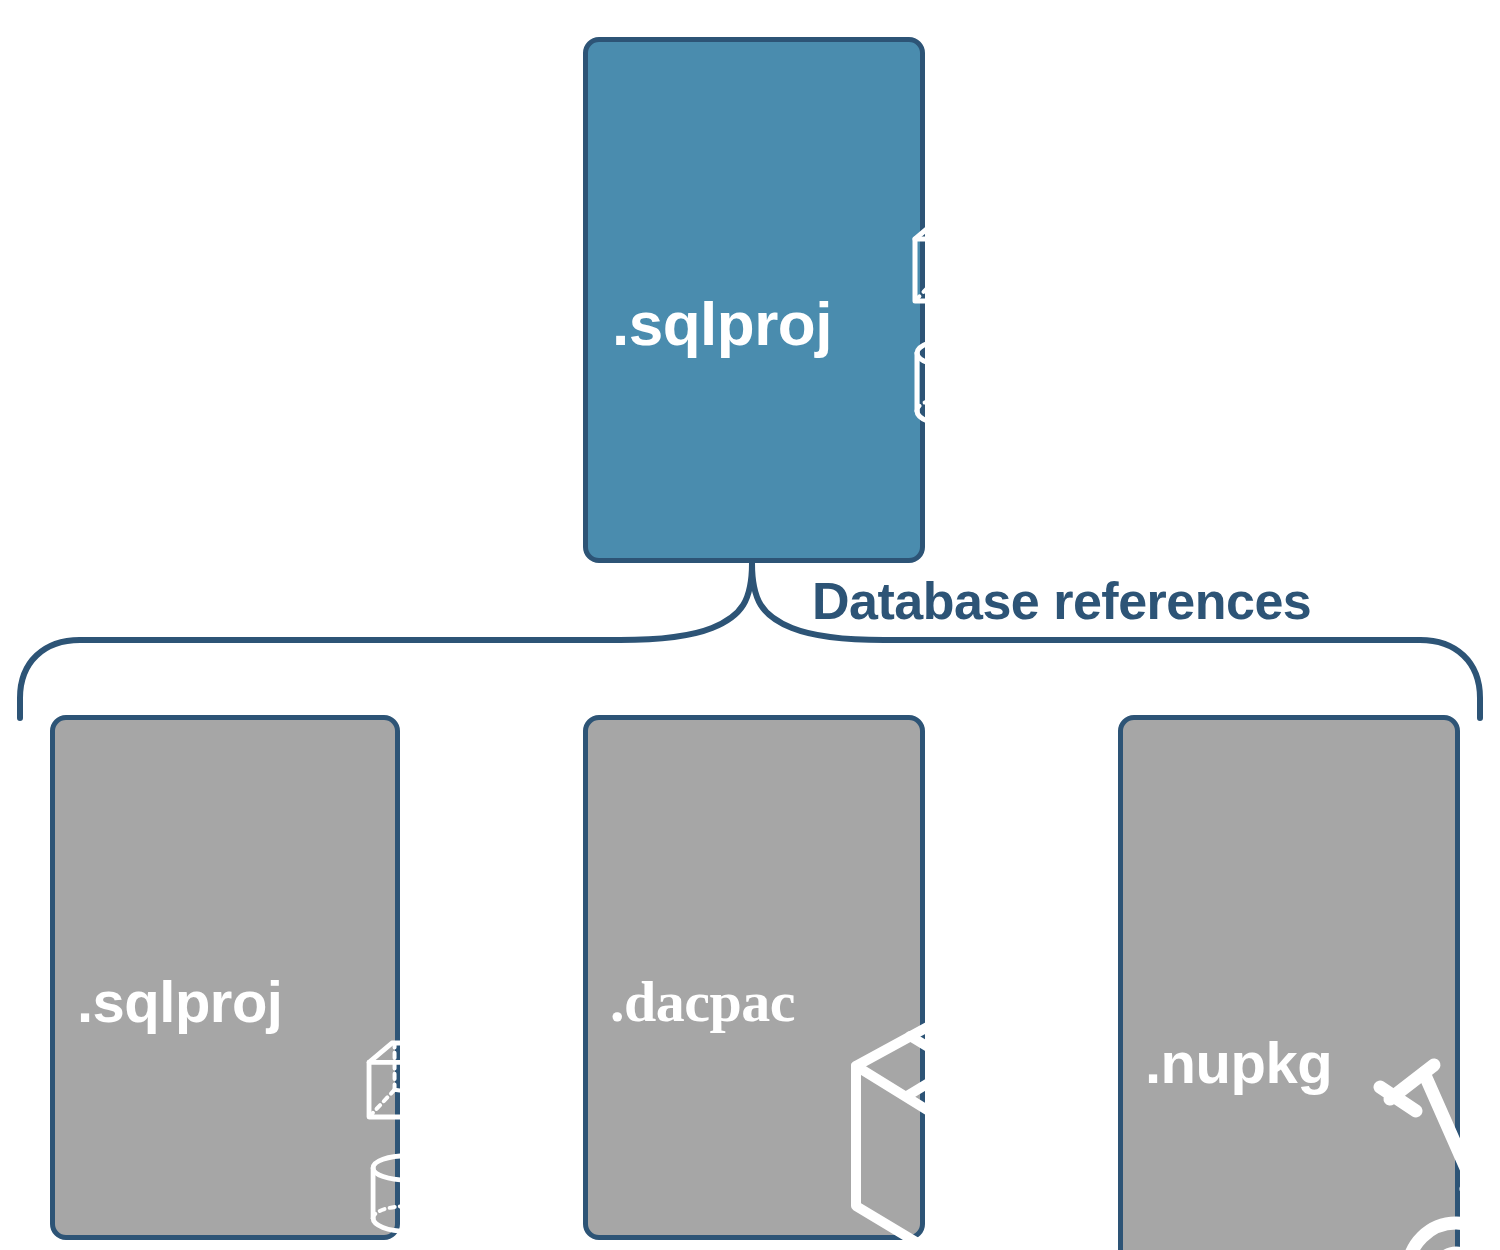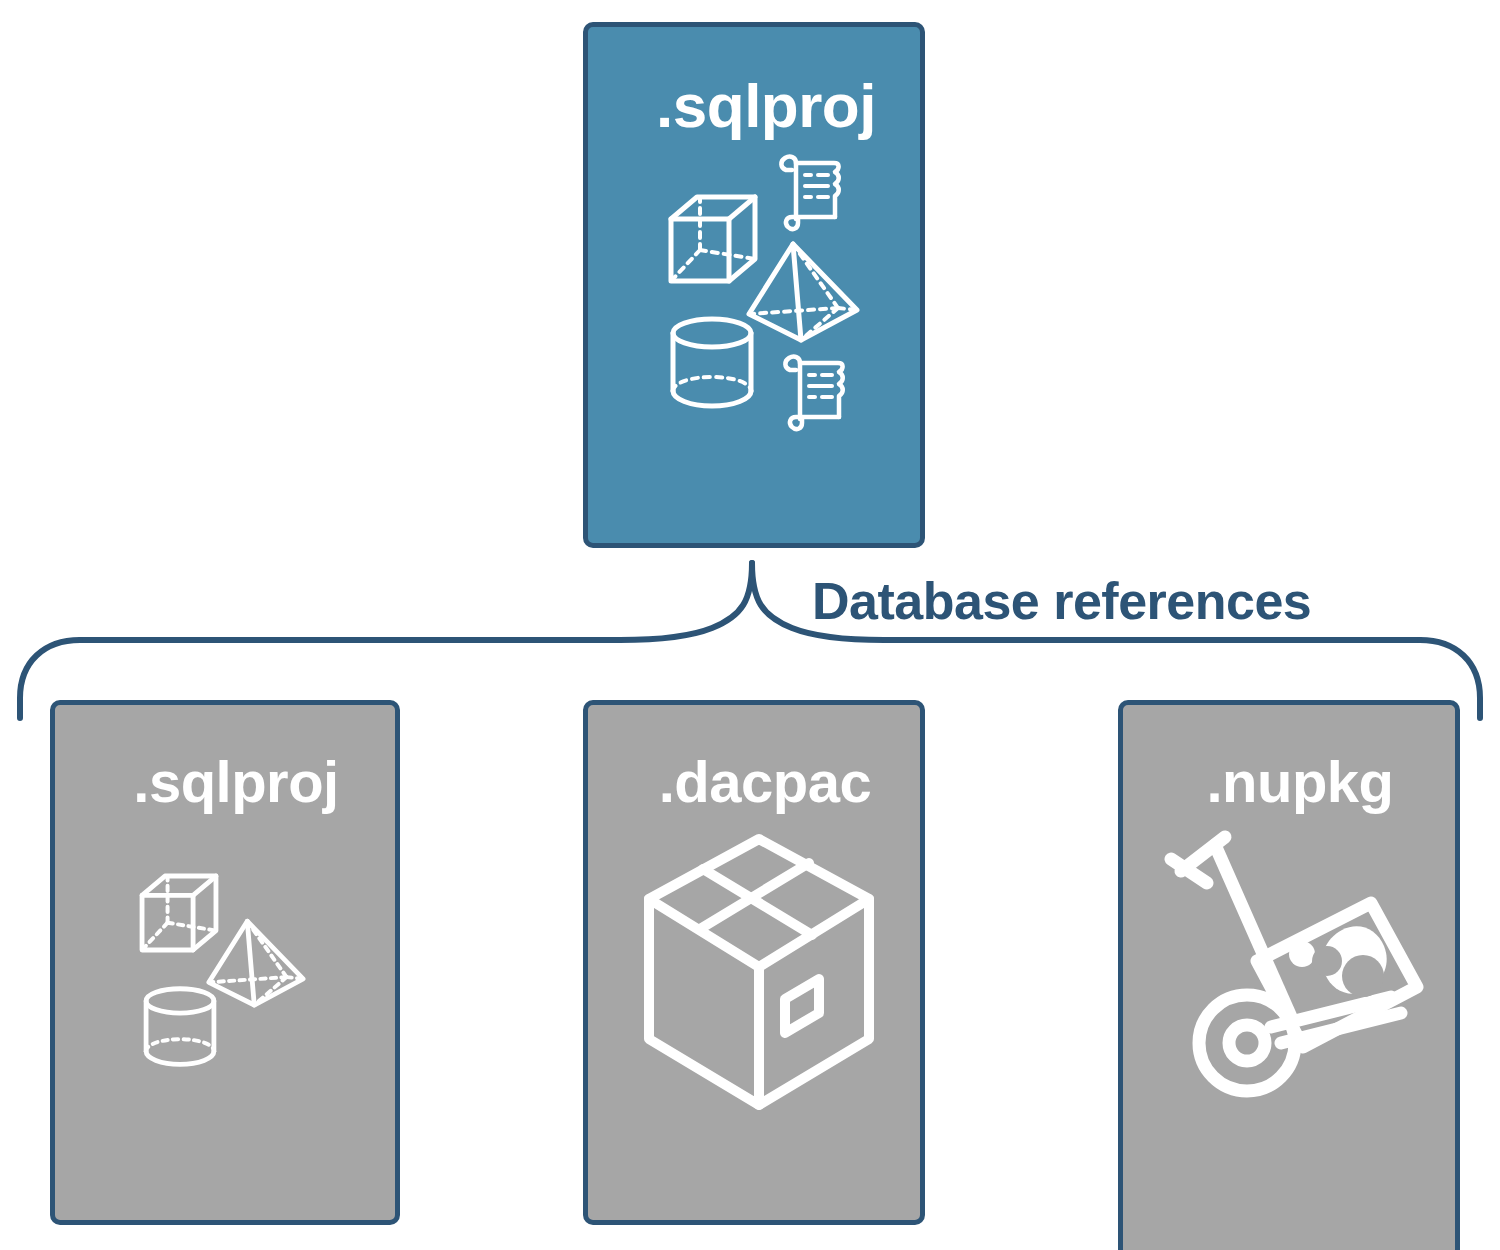--- a/index.html
+++ b/index.html
@@ -14,24 +14,24 @@
     position: relative;
     width: 1500px;
     height: 1250px;
     background: #ffffff;
     overflow: hidden;
   }
   .card {
     position: absolute;
     box-sizing: border-box;
     border: 5px solid #2d5476;
-    border-radius: 10px;
+    border-radius: 16px;
     display: flex;
-    flex-direction: column;
     align-items: center;
+    margin-top: 15px;
   }
   .card.primary { background: #4a8cae; }
   .card.secondary { background: #a6a6a6; }
 
   .card-title {
     color: #ffffff;
     font-weight: bold;
     letter-spacing: -0.5px;
     line-height: 1;
     user-select: none;
@@ -61,20 +61,21 @@
     left: 50px;
     top: 700px;
     width: 350px;
     height: 525px;
   }
   #card-dacpac {
     left: 583px;
     top: 700px;
     width: 342px;
     height: 525px;
+    font-family: Liberation Serif, serif;
   }
   #card-nupkg {
     left: 1118px;
     top: 700px;
     width: 342px;
     height: 647px;
   }
   .card.secondary .card-title {
     font-size: 58px;
     margin-top: 48px;

